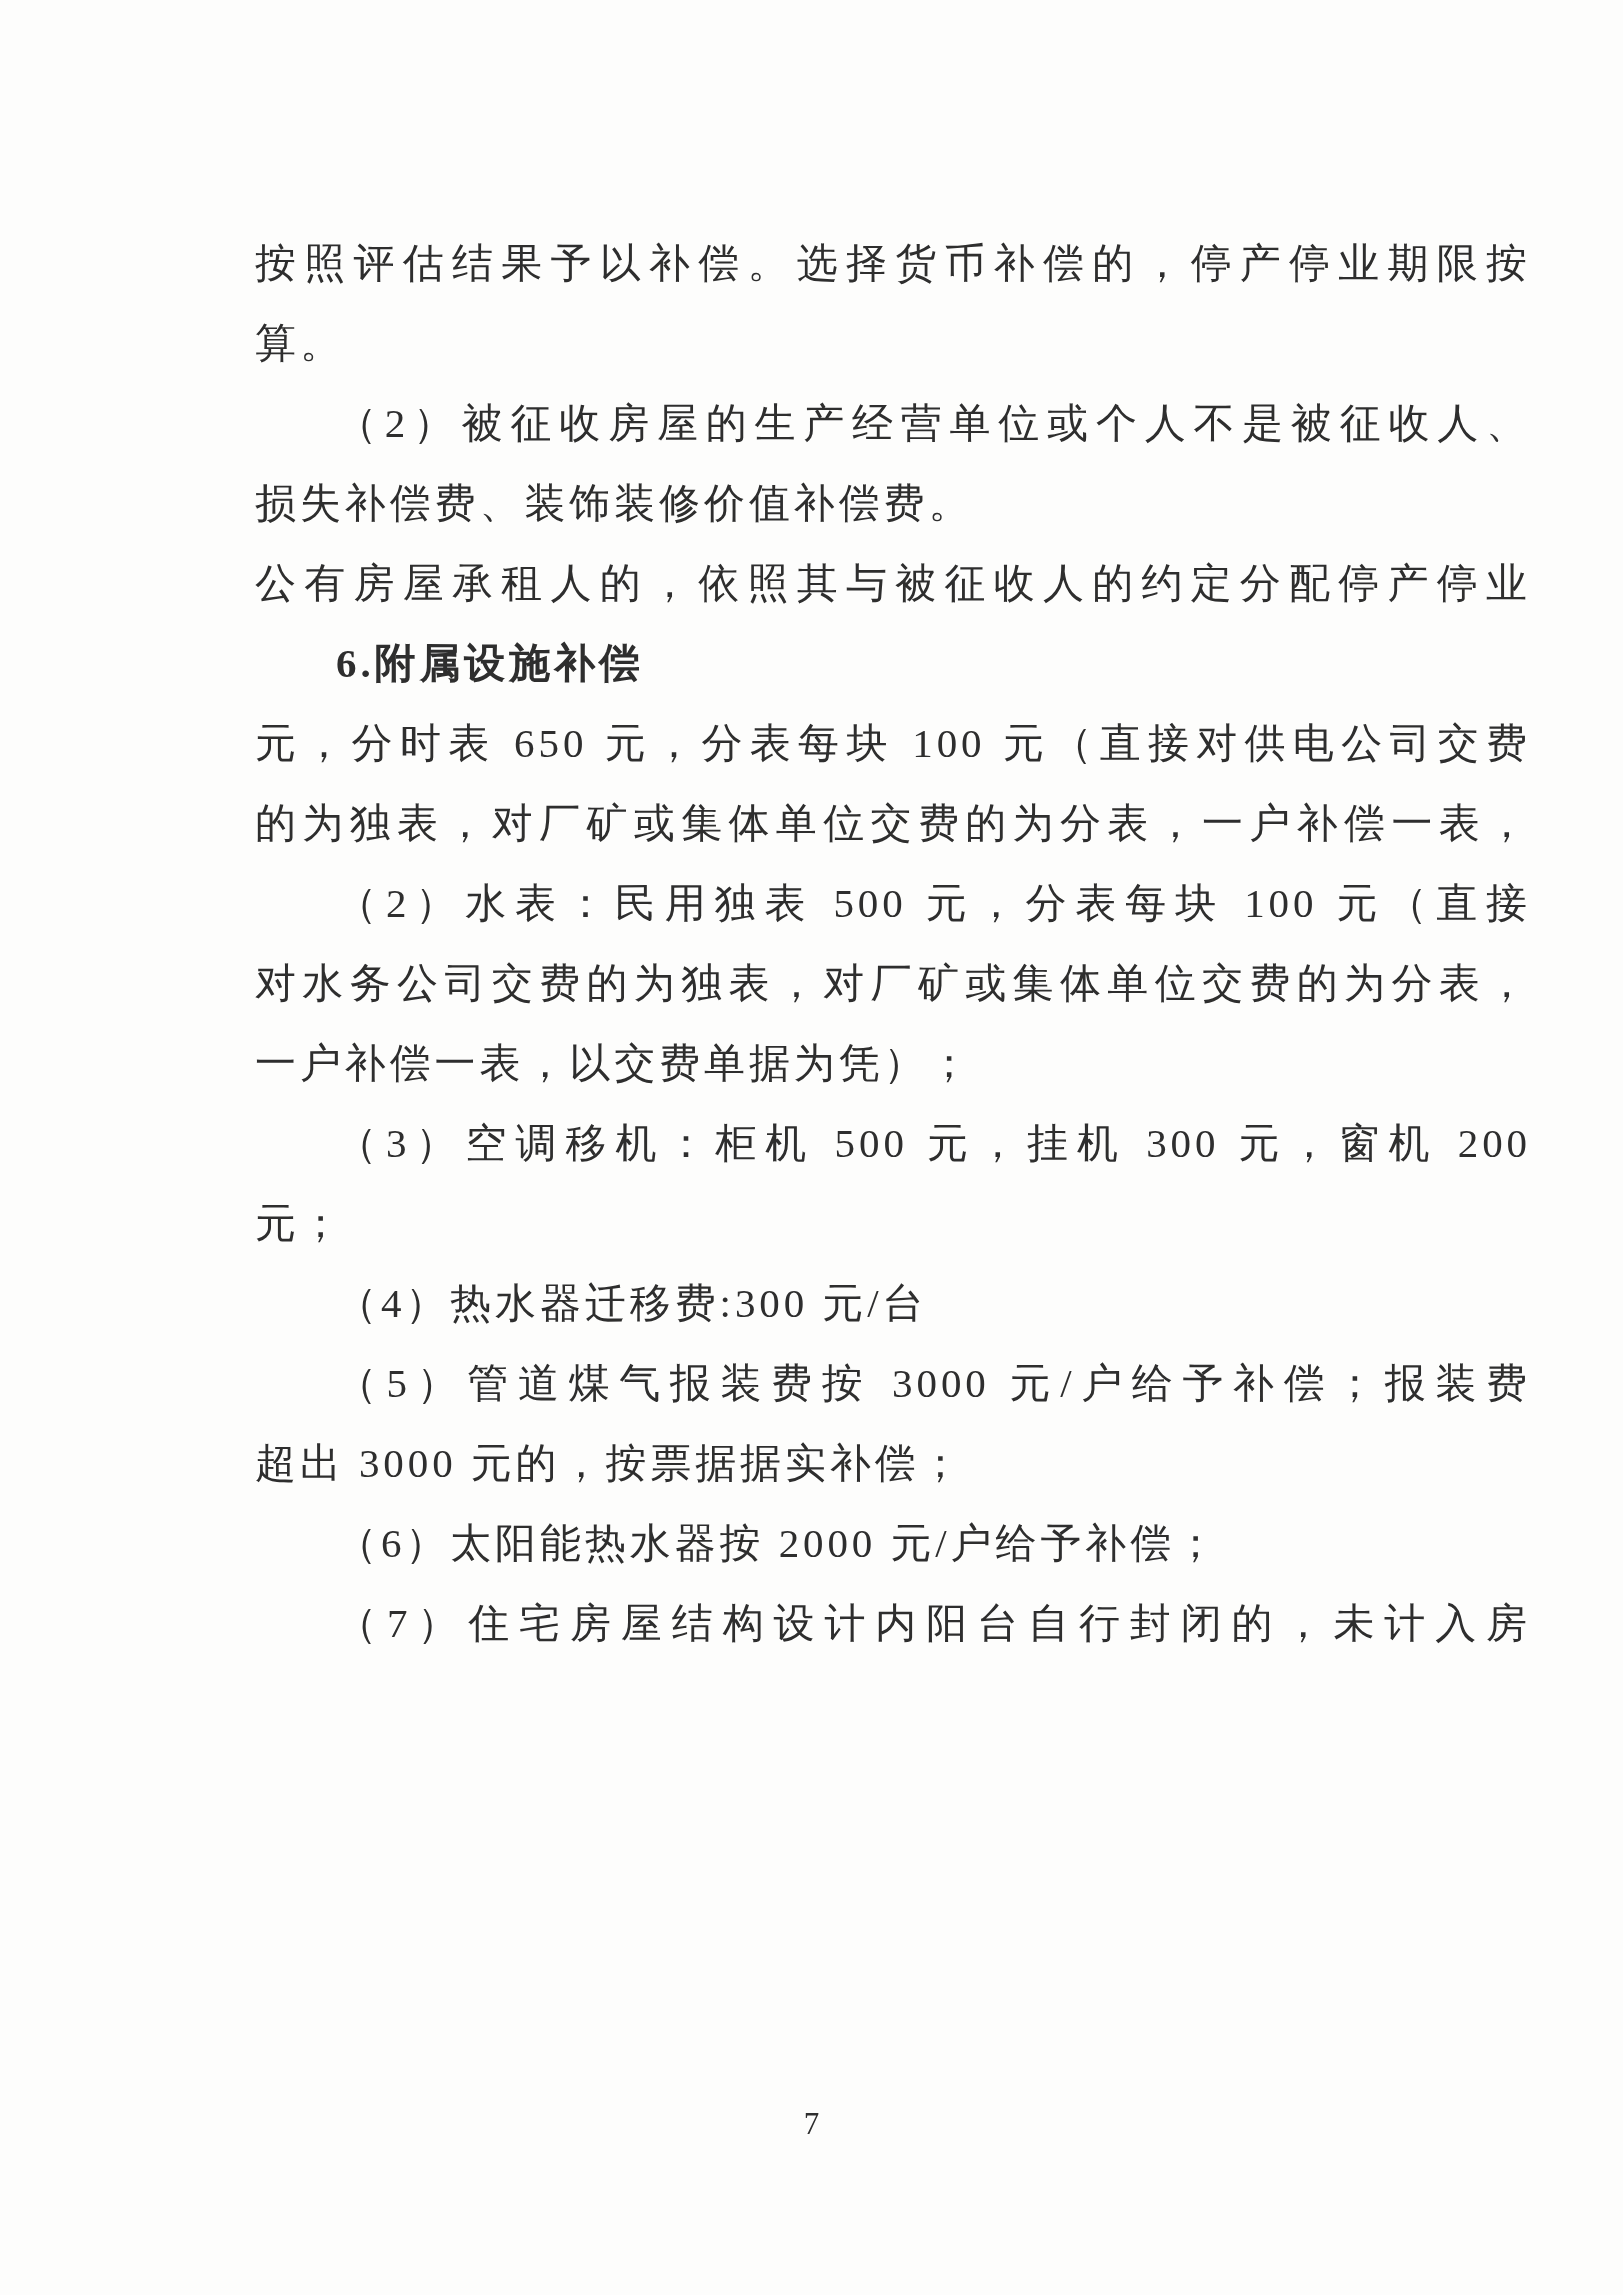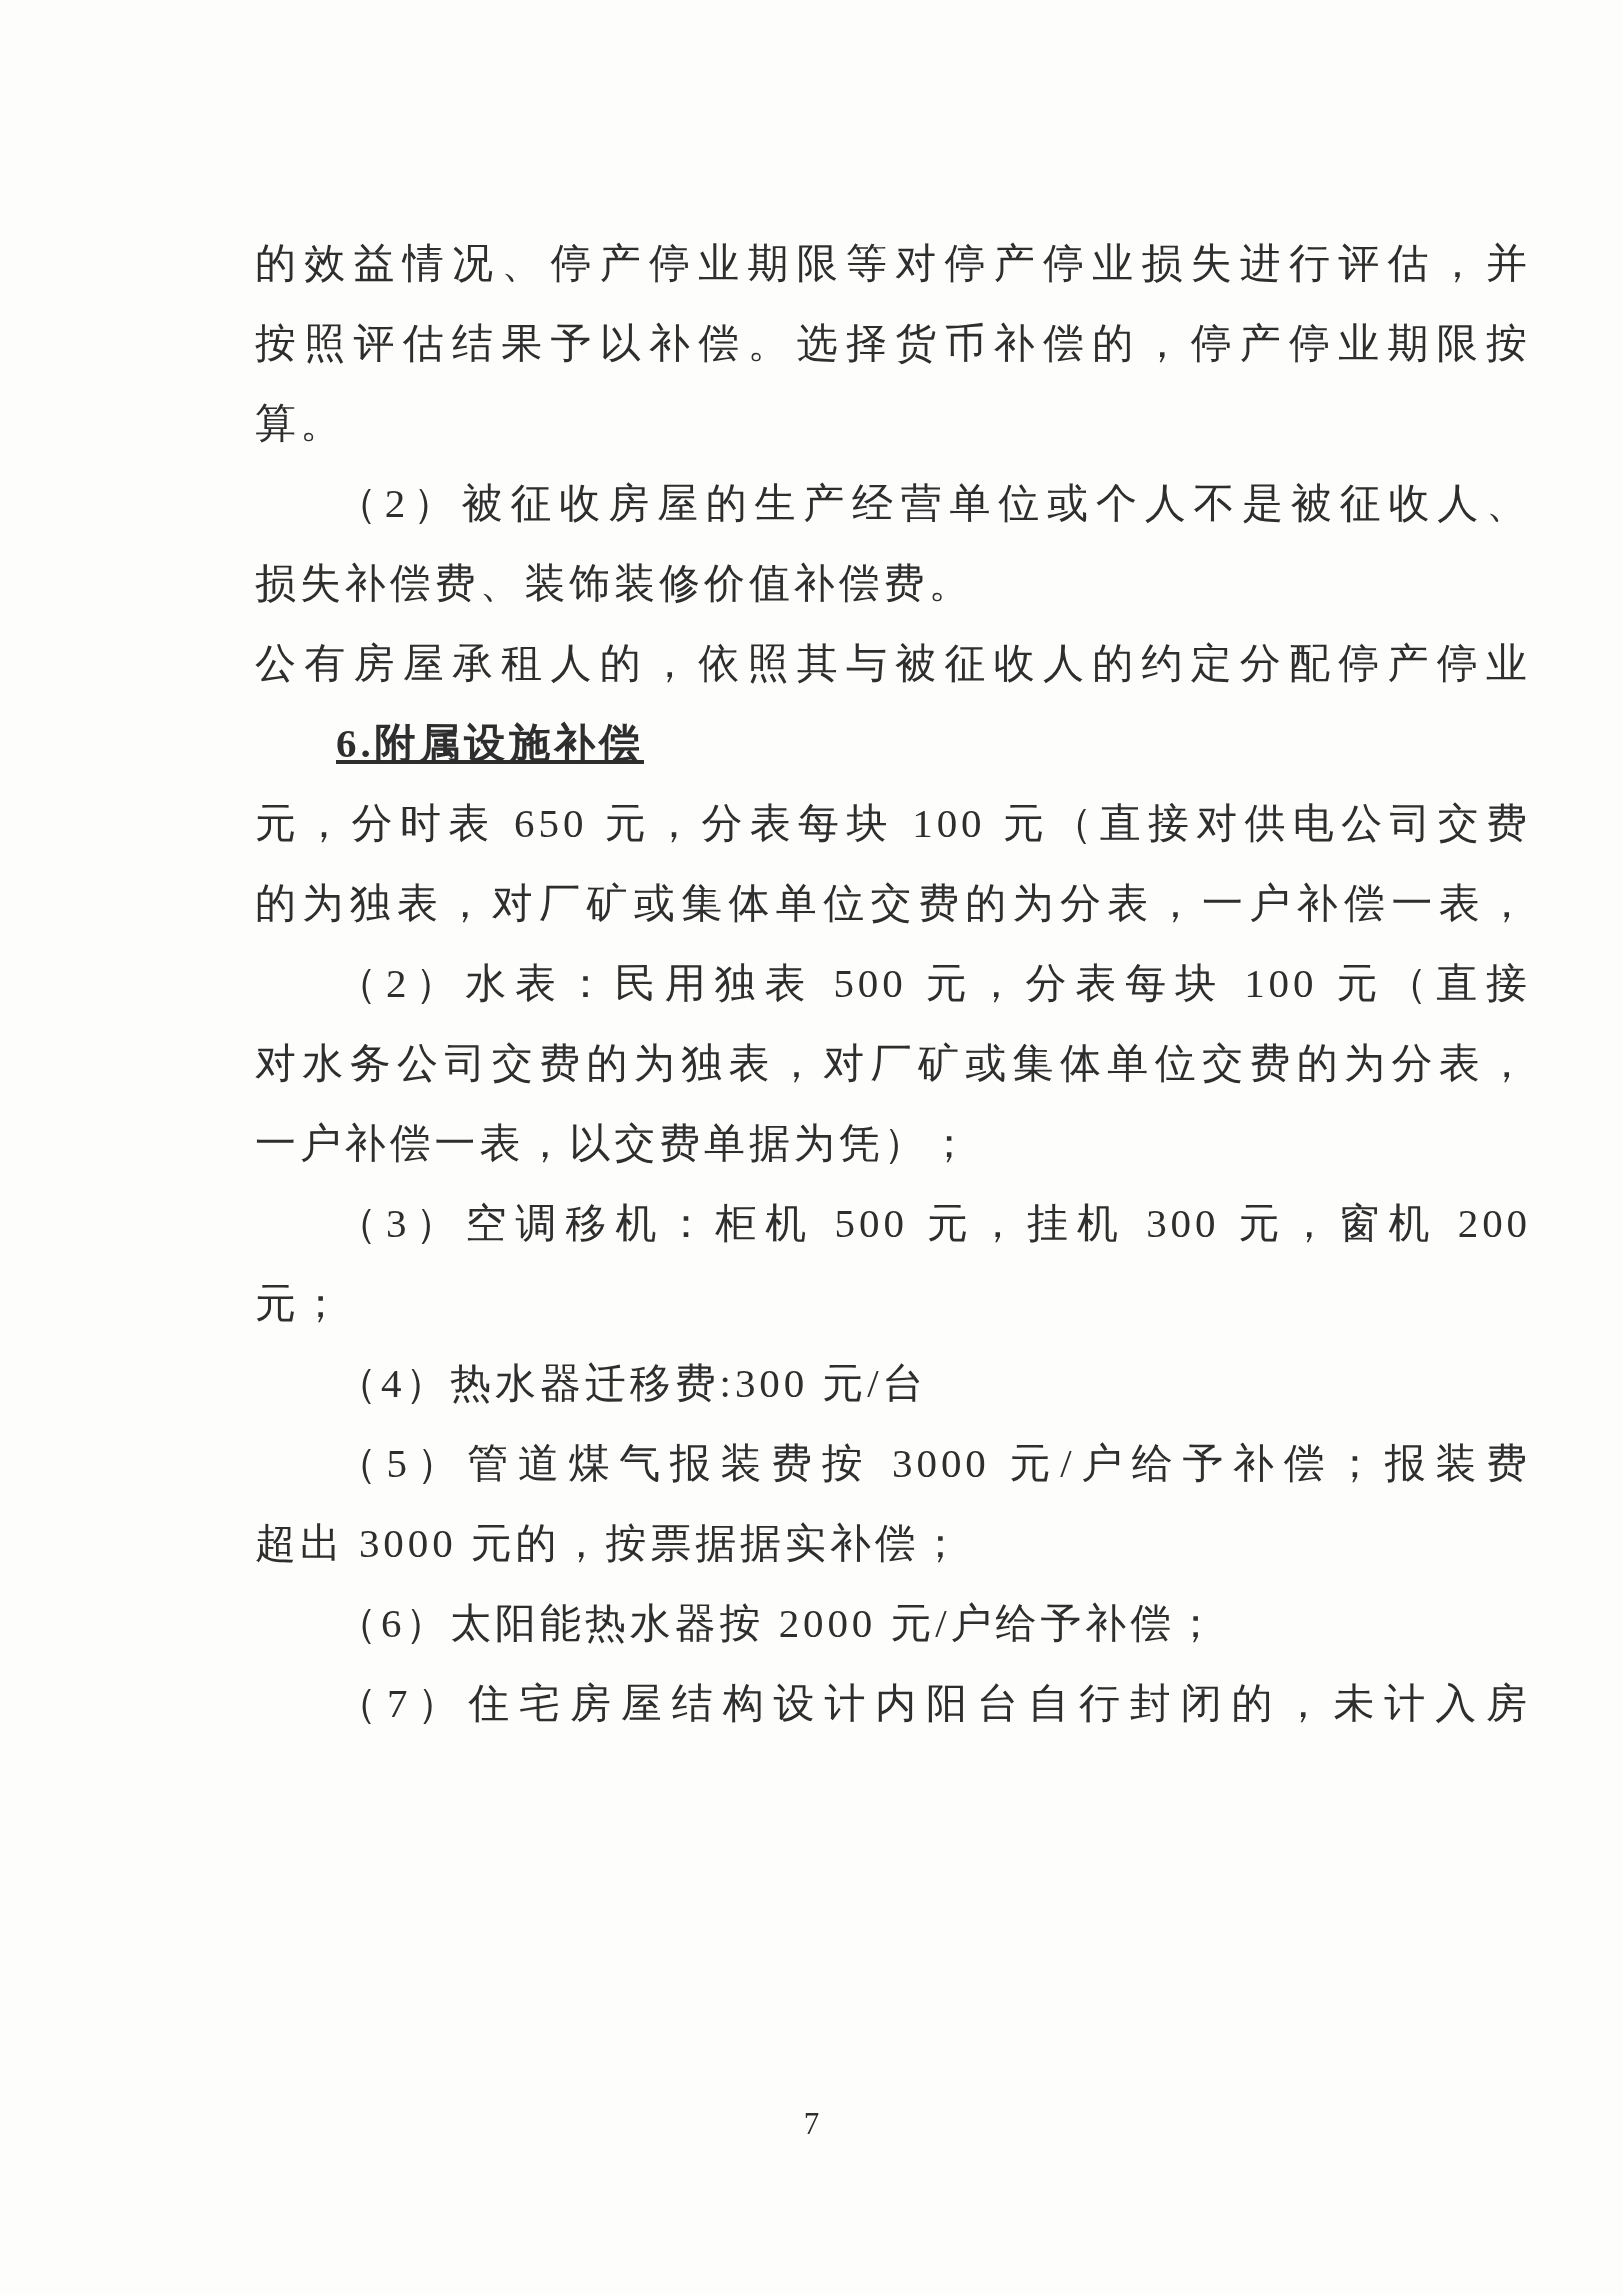--- a/index.html
+++ b/index.html
@@ -35,39 +35,37 @@
     white-space: normal;
     text-align: justify;
     text-align-last: justify;
     text-justify: inter-character;
   }
   .text-line.indent {
     text-indent: 81px;
   }
   .text-line.bold {
     font-weight: bold;
-    text-decoration: underline;
   }
   .page-number {
     position: absolute;
     left: 0;
     top: 2106px;
     width: 100%;
     text-align: center;
     font-size: 31px;
     letter-spacing: 0;
     color: #2e2e2e;
   }
 </style>
 </head>
 <body>
 
 <div class="page">
   <div class="text-block" id="document-body">
-      <div class="text-line justify">的效益情况、停产停业期限等对停产停业损失进行评估，并</div>
       <div class="text-line justify">按照评估结果予以补偿。选择货币补偿的，停产停业期限按</div>
       <div class="text-line">算。</div>
       <div class="text-line justify indent">（2）被征收房屋的生产经营单位或个人不是被征收人、</div>
       <div class="text-line">损失补偿费、装饰装修价值补偿费。</div>
       <div class="text-line justify">公有房屋承租人的，依照其与被征收人的约定分配停产停业</div>
       <div class="text-line indent bold">6.附属设施补偿</div>
       <div class="text-line justify">元，分时表 650 元，分表每块 100 元（直接对供电公司交费</div>
       <div class="text-line justify">的为独表，对厂矿或集体单位交费的为分表，一户补偿一表，</div>
       <div class="text-line justify indent">（2）水表：民用独表 500 元，分表每块 100 元（直接</div>
       <div class="text-line justify">对水务公司交费的为独表，对厂矿或集体单位交费的为分表，</div>

